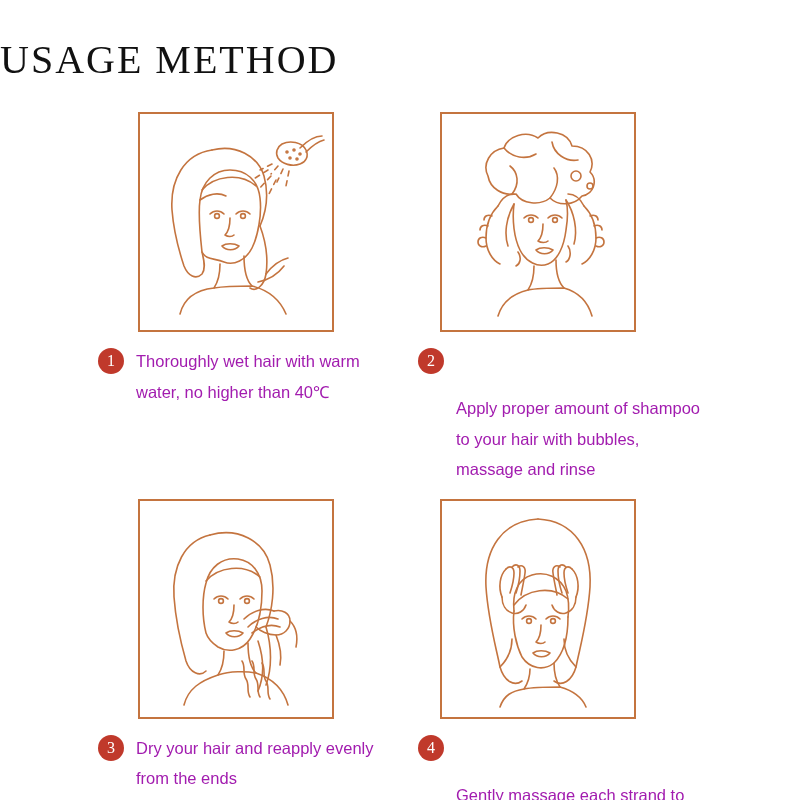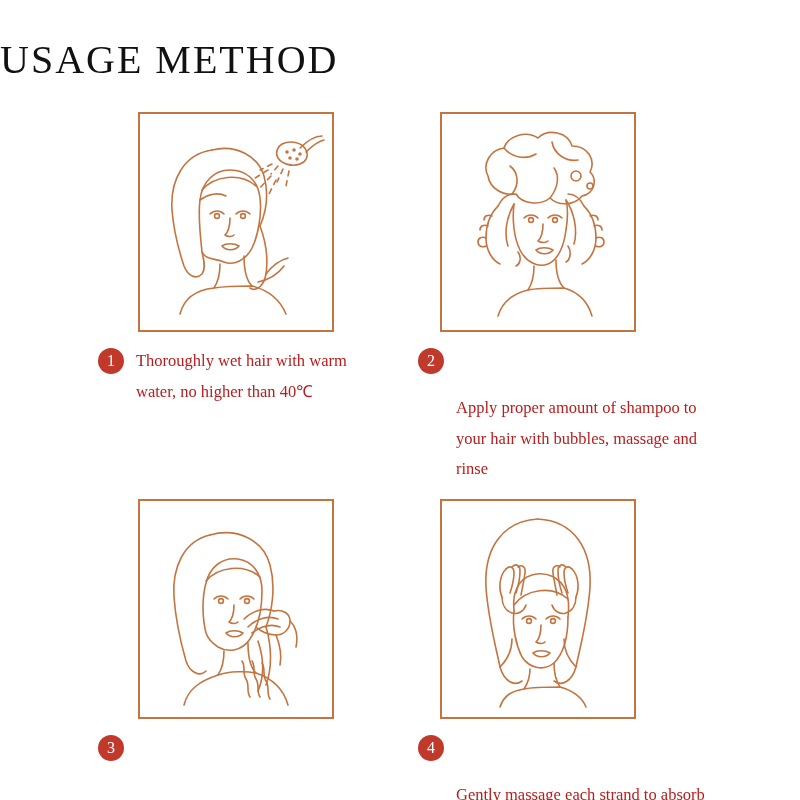--- a/index.html
+++ b/index.html
@@ -74,24 +74,24 @@
     background: #c0392b;
     color: #ffffff;
     font-family: "Liberation Serif", serif;
     font-size: 16px;
     line-height: 26px;
     text-align: center;
     margin-top: 2px;
   }
   .caption-text {
     margin-left: 12px;
-    font-family: Liberation Serif, serif;
+    font-family: Liberation Sans, sans-serif;
     font-size: 16.5px;
     line-height: 1.85;
-    color: #b91c1c;
+    color: #a21caf;
     max-width: 252px;
   }
   .step-right .caption-text {
     max-width: 262px;
     margin-top: 47px;
   }
 </style>
 </head>
 <body>
 
@@ -250,20 +250,21 @@
             <path d="M136 134 C140 144 142 154 140 164"></path>
 
             <path d="M102 160 C106 166 102 172 106 178 C110 184 106 190 110 196"></path>
             <path d="M112 160 C116 166 112 172 116 178 C120 184 116 190 120 196"></path>
             <path d="M122 162 C126 168 122 174 126 180 C130 186 126 192 130 198"></path>
           </g>
         </svg>
       </div>
       <div class="caption">
         <div class="badge">3</div>
+        <div class="caption-text">Dry your hair and reapply evenly from the ends</div>
       </div>
     </div>
 
     <div class="step step-right">
       <div class="frame">
         <svg width="192" height="216" viewBox="0 0 192 216">
           <g fill="none" stroke="#c4743f" stroke-width="1.6" stroke-linecap="round" stroke-linejoin="round">
 
             <path d="M96 18 C60 20 42 48 44 86 C46 118 54 146 58 166 C62 180 72 186 80 180"></path>
             <path d="M96 18 C132 20 150 48 148 86 C146 118 138 146 134 166 C130 180 120 186 112 180"></path>

